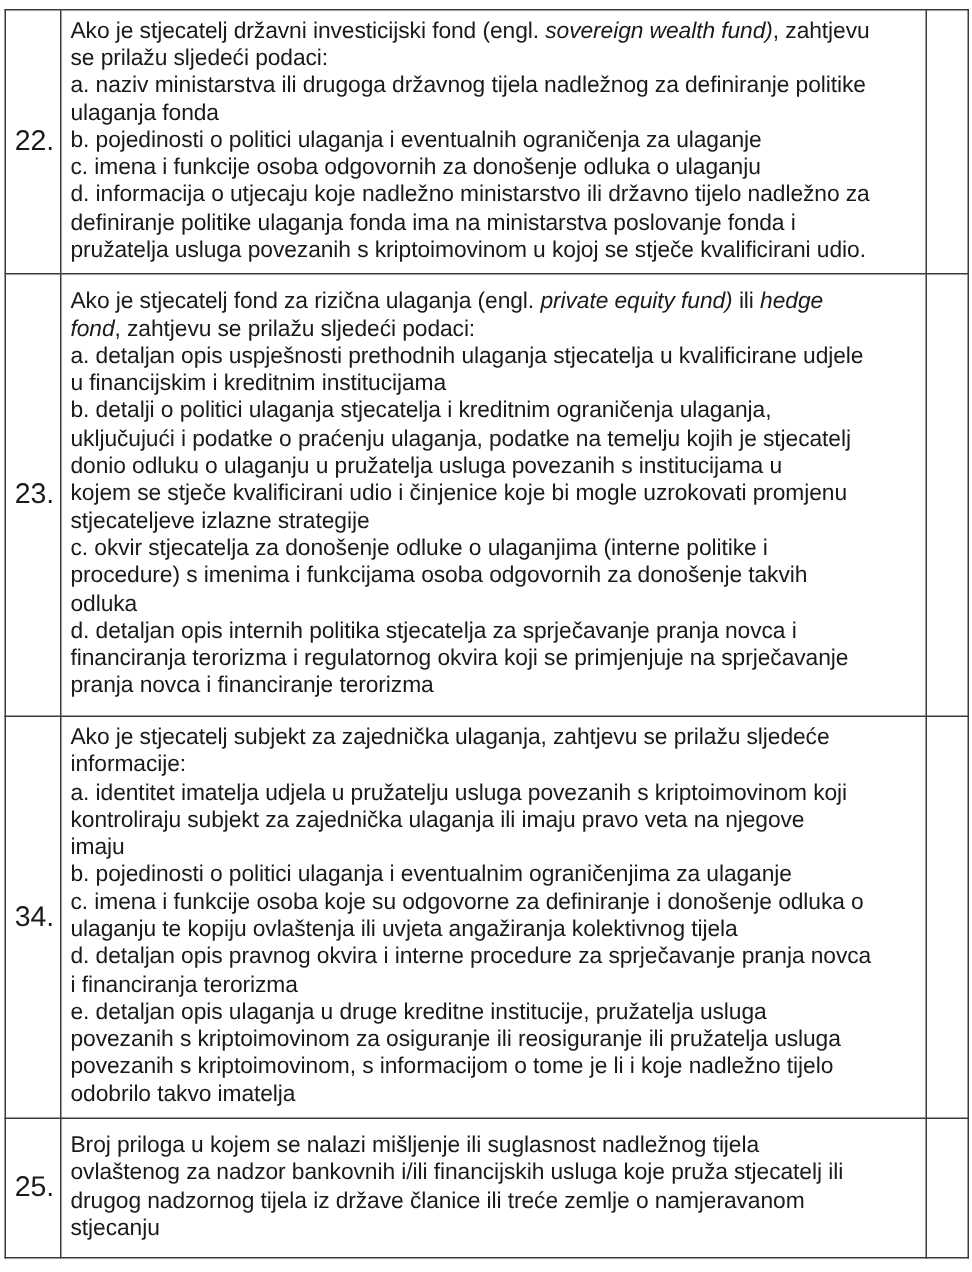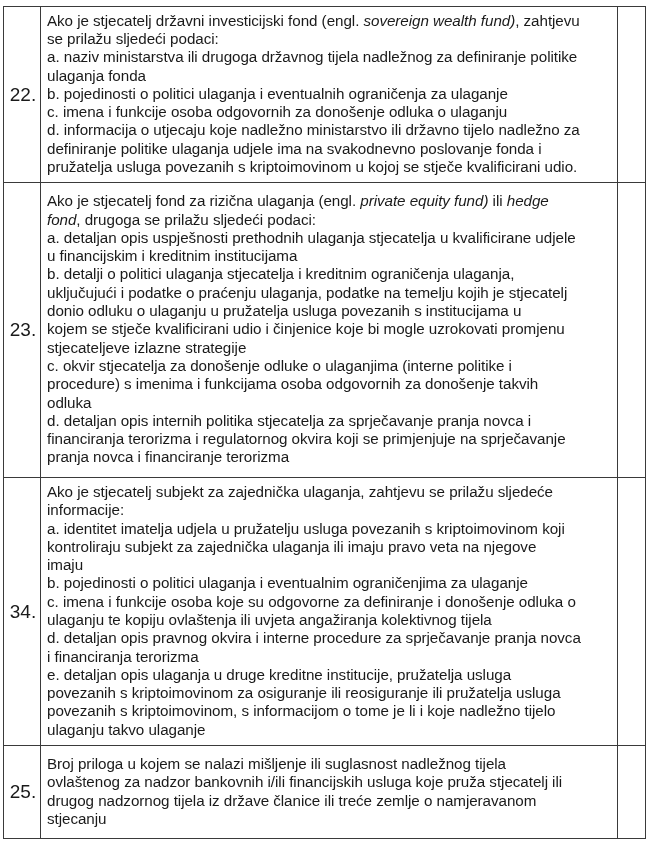--- a/index.html
+++ b/index.html
@@ -63,31 +63,31 @@
     <tr class="row-22">
       <td class="num-cell">22.</td>
       <td class="content-cell">
         <span class="line"><span>Ako je stjecatelj državni investicijski fond (engl. </span><em>sovereign wealth fund)</em><span>, zahtjevu</span></span>
         <span class="line">se prilažu sljedeći podaci:</span>
         <span class="line">a. naziv ministarstva ili drugoga državnog tijela nadležnog za definiranje politike</span>
         <span class="line">ulaganja fonda</span>
         <span class="line">b. pojedinosti o politici ulaganja i eventualnih ograničenja za ulaganje</span>
         <span class="line">c. imena i funkcije osoba odgovornih za donošenje odluka o ulaganju</span>
         <span class="line">d. informacija o utjecaju koje nadležno ministarstvo ili državno tijelo nadležno za</span>
-        <span class="line">definiranje politike ulaganja udjele ima na svakodnevno poslovanje fonda i</span>
+        <span class="line">definiranje politike ulaganja fonda ima na ministarstva poslovanje fonda i</span>
         <span class="line">pružatelja usluga povezanih s kriptoimovinom u kojoj se stječe kvalificirani udio.</span>
       </td>
       <td class="extra-cell"></td>
     </tr>
 
     <tr class="row-23">
       <td class="num-cell">23.</td>
       <td class="content-cell">
         <span class="line"><span>Ako je stjecatelj fond za rizična ulaganja (engl. </span><em>private equity fund)</em><span> ili </span><em>hedge</em></span>
-        <span class="line"><em>fond</em><span>, drugoga se prilažu sljedeći podaci:</span></span>
+        <span class="line"><em>fond</em><span>, zahtjevu se prilažu sljedeći podaci:</span></span>
         <span class="line">a. detaljan opis uspješnosti prethodnih ulaganja stjecatelja u kvalificirane udjele</span>
         <span class="line">u financijskim i kreditnim institucijama</span>
         <span class="line">b. detalji o politici ulaganja stjecatelja i kreditnim ograničenja ulaganja,</span>
         <span class="line">uključujući i podatke o praćenju ulaganja, podatke na temelju kojih je stjecatelj</span>
         <span class="line">donio odluku o ulaganju u pružatelja usluga povezanih s institucijama u</span>
         <span class="line">kojem se stječe kvalificirani udio i činjenice koje bi mogle uzrokovati promjenu</span>
         <span class="line">stjecateljeve izlazne strategije</span>
         <span class="line">c. okvir stjecatelja za donošenje odluke o ulaganjima (interne politike i</span>
         <span class="line">procedure) s imenima i funkcijama osoba odgovornih za donošenje takvih</span>
         <span class="line">odluka</span>
@@ -107,21 +107,21 @@
         <span class="line">kontroliraju subjekt za zajednička ulaganja ili imaju pravo veta na njegove</span>
         <span class="line">imaju</span>
         <span class="line">b. pojedinosti o politici ulaganja i eventualnim ograničenjima za ulaganje</span>
         <span class="line">c. imena i funkcije osoba koje su odgovorne za definiranje i donošenje odluka o</span>
         <span class="line">ulaganju te kopiju ovlaštenja ili uvjeta angažiranja kolektivnog tijela</span>
         <span class="line">d. detaljan opis pravnog okvira i interne procedure za sprječavanje pranja novca</span>
         <span class="line">i financiranja terorizma</span>
         <span class="line">e. detaljan opis ulaganja u druge kreditne institucije, pružatelja usluga</span>
         <span class="line">povezanih s kriptoimovinom za osiguranje ili reosiguranje ili pružatelja usluga</span>
         <span class="line">povezanih s kriptoimovinom, s informacijom o tome je li i koje nadležno tijelo</span>
-        <span class="line">ulaganju takvo ulaganje</span>
+        <span class="line">odobrilo takvo imatelja</span>
       </td>
       <td class="extra-cell"></td>
     </tr>
 
     <tr class="row-25">
       <td class="num-cell">25.</td>
       <td class="content-cell">
         <span class="line">Broj priloga u kojem se nalazi mišljenje ili suglasnost nadležnog tijela</span>
         <span class="line">ovlaštenog za nadzor bankovnih i/ili financijskih usluga koje pruža stjecatelj ili</span>
         <span class="line">drugog nadzornog tijela iz države članice ili treće zemlje o namjeravanom</span>

